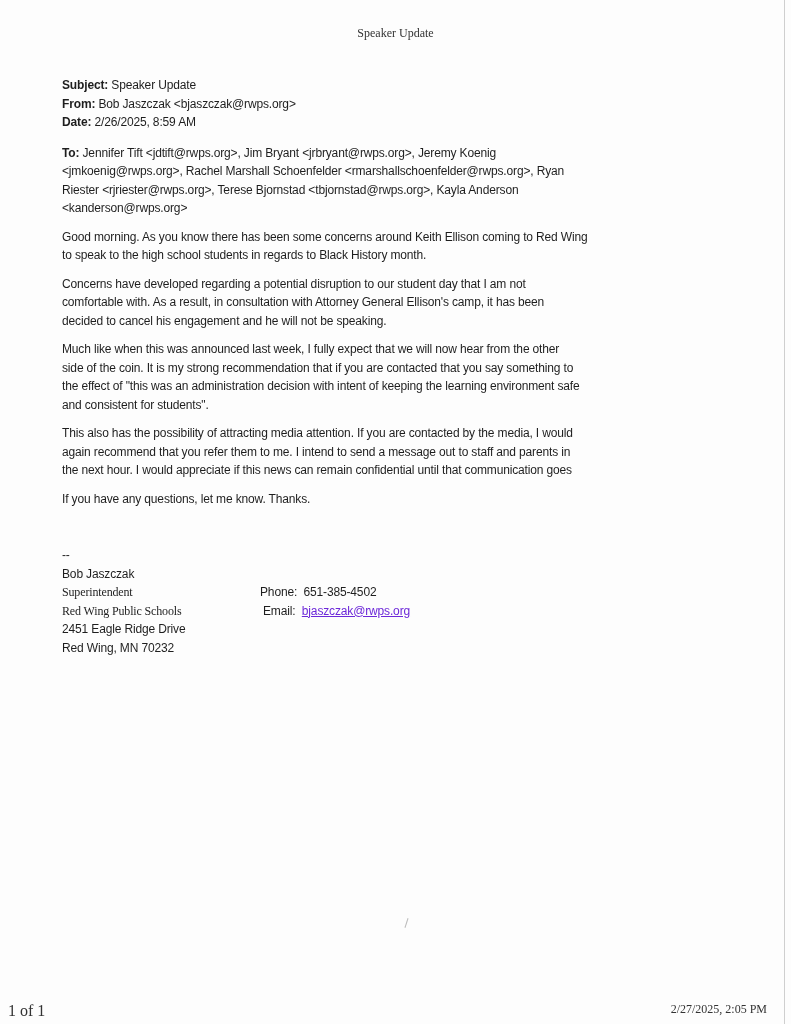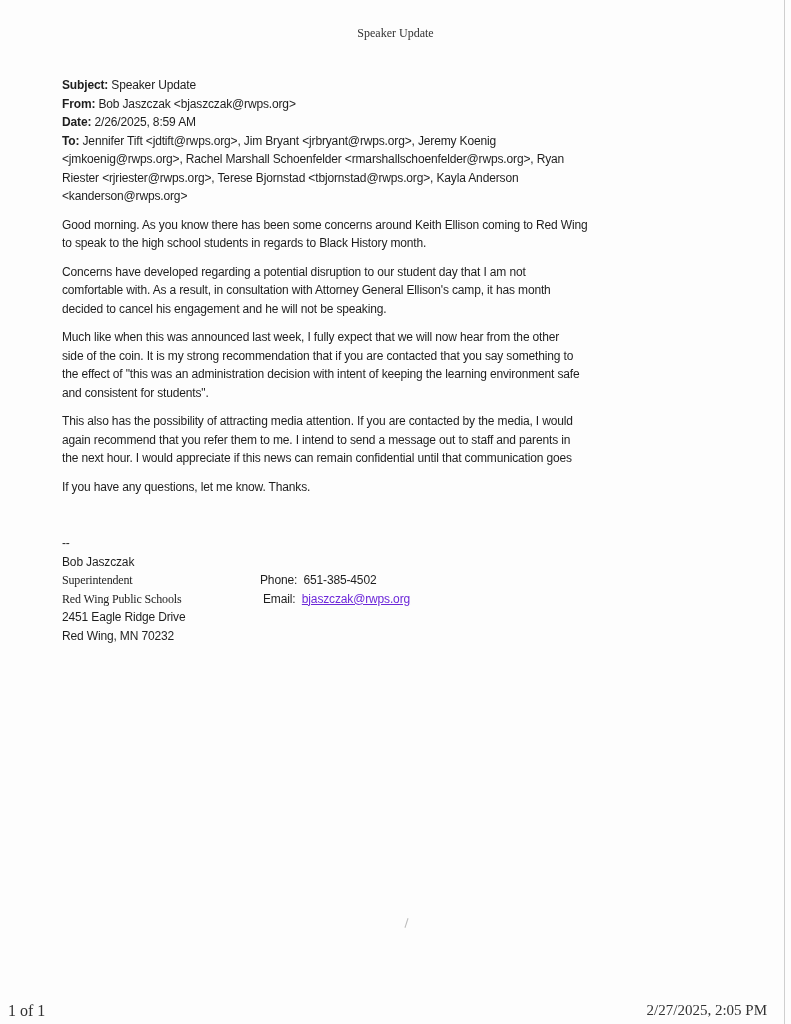--- a/index.html
+++ b/index.html
@@ -14,38 +14,38 @@
   }
   .page-header {
     position: absolute; top: 26px; left: 0; width: 791px; text-align: center;
     font-family: "Liberation Serif", serif; font-size: 12px; color: #333;
   }
   .email {
     position: absolute; left: 62px; top: 76px; width: 700px;
     font-size: 12px; line-height: 18.5px; letter-spacing: -0.15px;
   }
   .hdr-line b { font-weight: bold; }
-  .hdr-to { margin-top: 0; }
+  .hdr-to { margin-top: 12px; }
   .para { margin-top: 10px; }
   .sig { margin-top: 38px; position: relative; }
   .sig-row { display: flex; }
   .sig-left { width: 198px; font-family: Liberation Serif, serif; }
   .sig-right { }
   .email-link { text-decoration: underline; color: #6d28d9; }
   .mark {
     position: absolute; left: 406px; top: 918px; width: 1px; height: 10px;
     background: #bbb; transform: rotate(18deg);
   }
   .footer-left {
     position: absolute; left: 8px; top: 1002px;
     font-family: "Liberation Serif", serif; font-size: 16px; color: #333;
   }
   .footer-right {
     position: absolute; right: 24px; top: 1002px;
-    font-family: "Liberation Serif", serif; font-size: 15px; color: #333;
+    font-family: "Liberation Serif", serif; font-size: 12px; color: #333;
   }
 </style>
 </head>
 <body>
 
 <div class="scan-edge"></div>
 
 <div class="page-header">Speaker Update</div>
 
 <div class="email">
@@ -67,21 +67,21 @@
     <div>Riester &lt;rjriester@rwps.org&gt;, Terese Bjornstad &lt;tbjornstad@rwps.org&gt;, Kayla Anderson</div>
     <div>&lt;kanderson@rwps.org&gt;</div>
   </div>
 
   <div class="para">
     <div>Good morning.  As you know there has been some concerns around Keith Ellison coming to Red Wing</div>
     <div>to speak to the high school students in regards to Black History month.</div>
   </div>
   <div class="para">
     <div>Concerns have developed regarding a potential disruption to our student day that I am not</div>
-    <div>comfortable with.  As a result, in consultation with Attorney General Ellison's camp, it has month</div>
+    <div>comfortable with.  As a result, in consultation with Attorney General Ellison's camp, it has been</div>
     <div>decided to cancel his engagement and he will not be speaking.</div>
   </div>
   <div class="para">
     <div>Much like when this was announced last week, I fully expect that we will now hear from the other</div>
     <div>side of the coin.  It is my strong recommendation that if you are contacted that you say something to</div>
     <div>the effect of "this was an administration decision with intent of keeping the learning environment safe</div>
     <div>and consistent for students".</div>
   </div>
   <div class="para">
     <div>This also has the possibility of attracting media attention.  If you are contacted by the media, I would</div>

